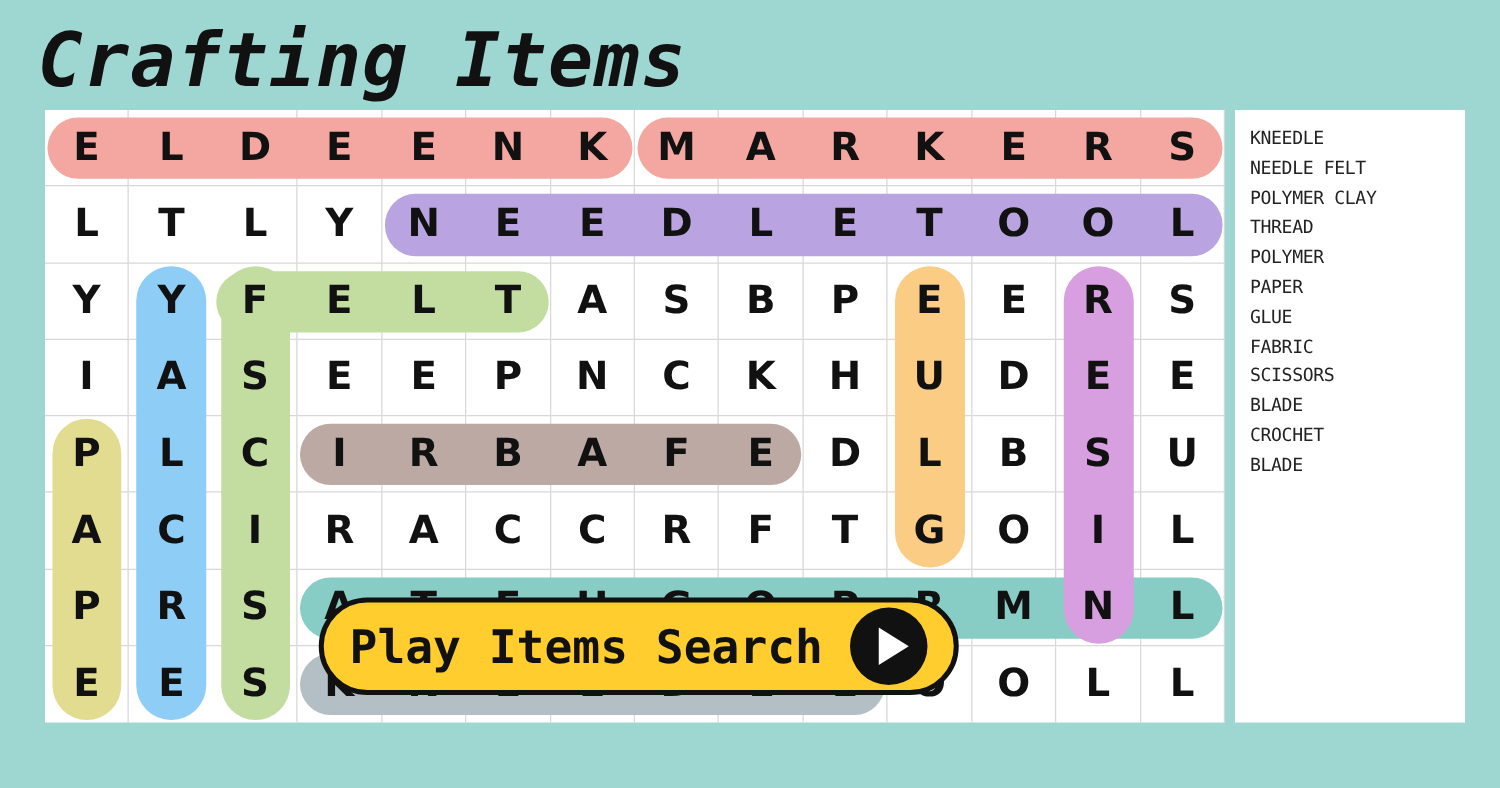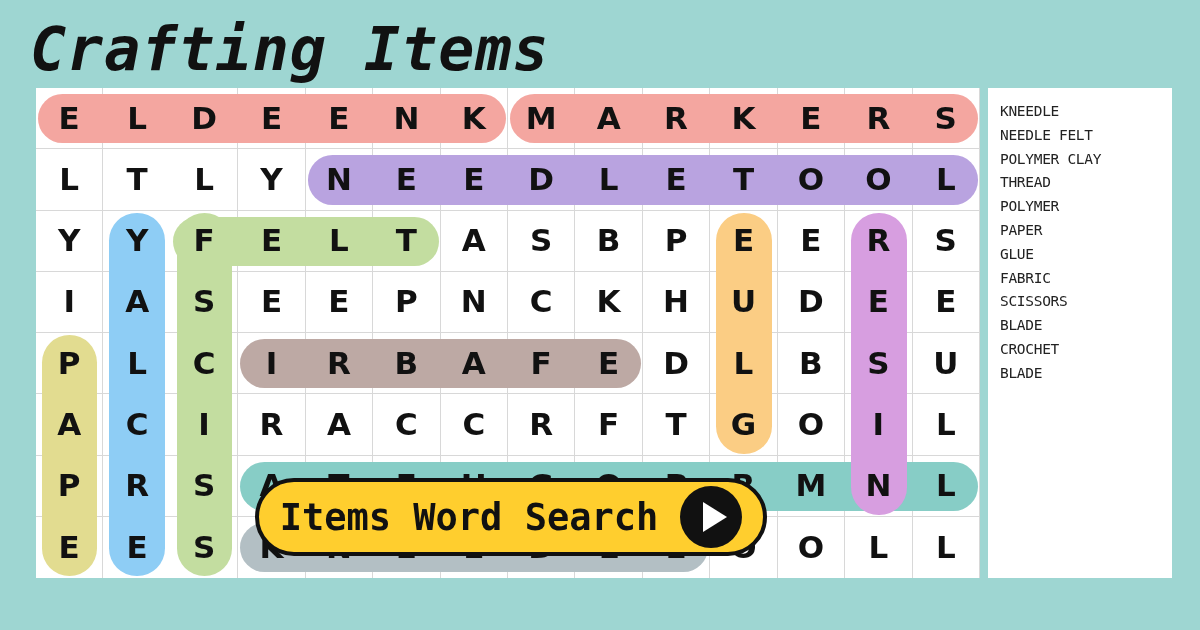--- a/index.html
+++ b/index.html
@@ -495,20 +495,20 @@
       <div class="word-item">PAPER</div>
       <div class="word-item">GLUE</div>
       <div class="word-item">FABRIC</div>
       <div class="word-item">SCISSORS</div>
       <div class="word-item">BLADE</div>
       <div class="word-item">CROCHET</div>
       <div class="word-item">BLADE</div>
     </div>
 
   <div id="play-button">
-    <span id="play-label">Items Word Search</span>
+    <span id="play-label">Play Items Search</span>
     <span id="play-icon-circle">
       <span id="play-triangle"></span>
     </span>
   </div>
 
 
 </div>
 
 </body></html>

